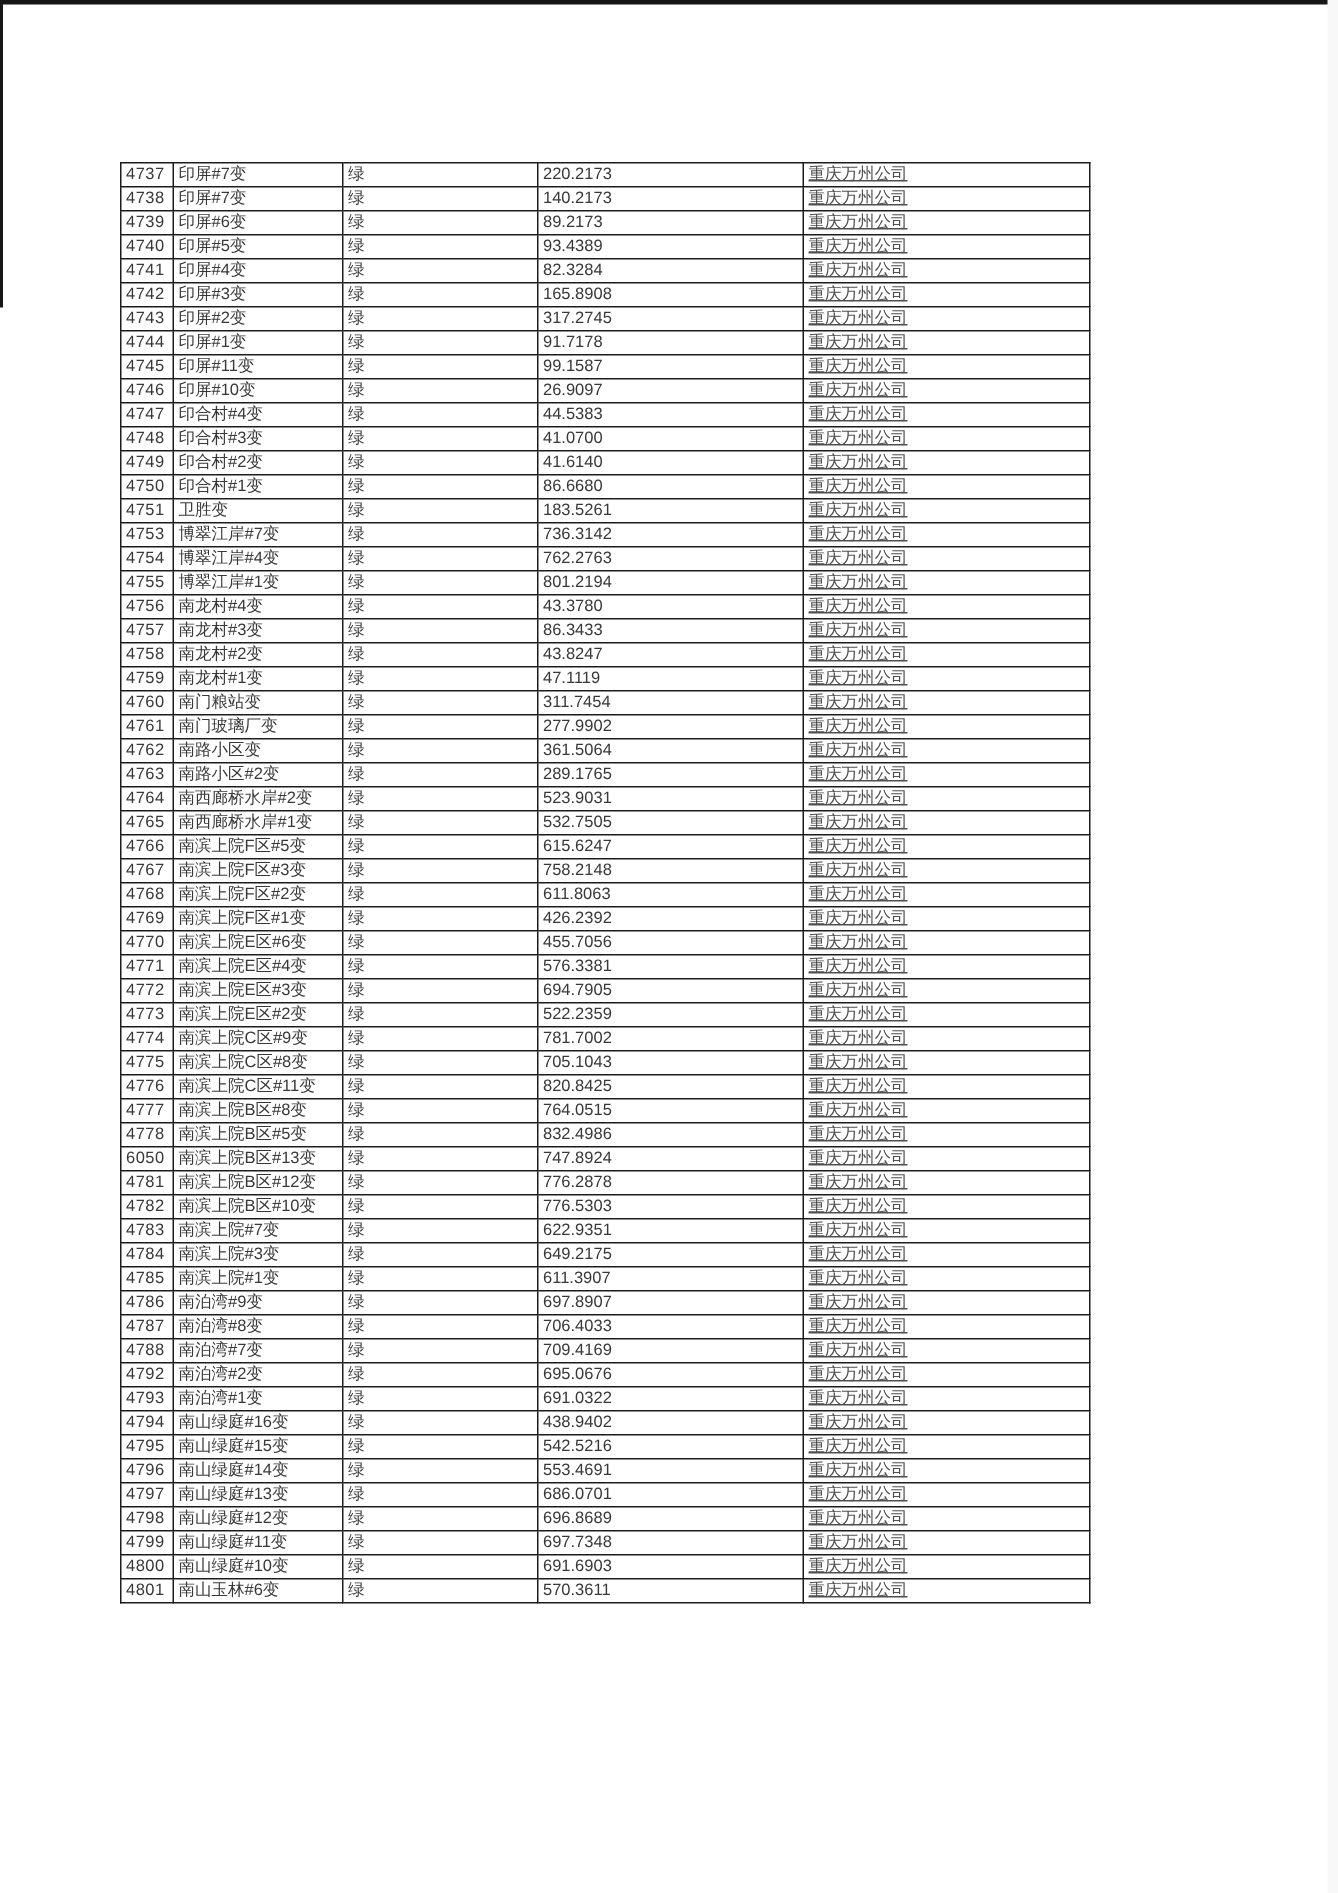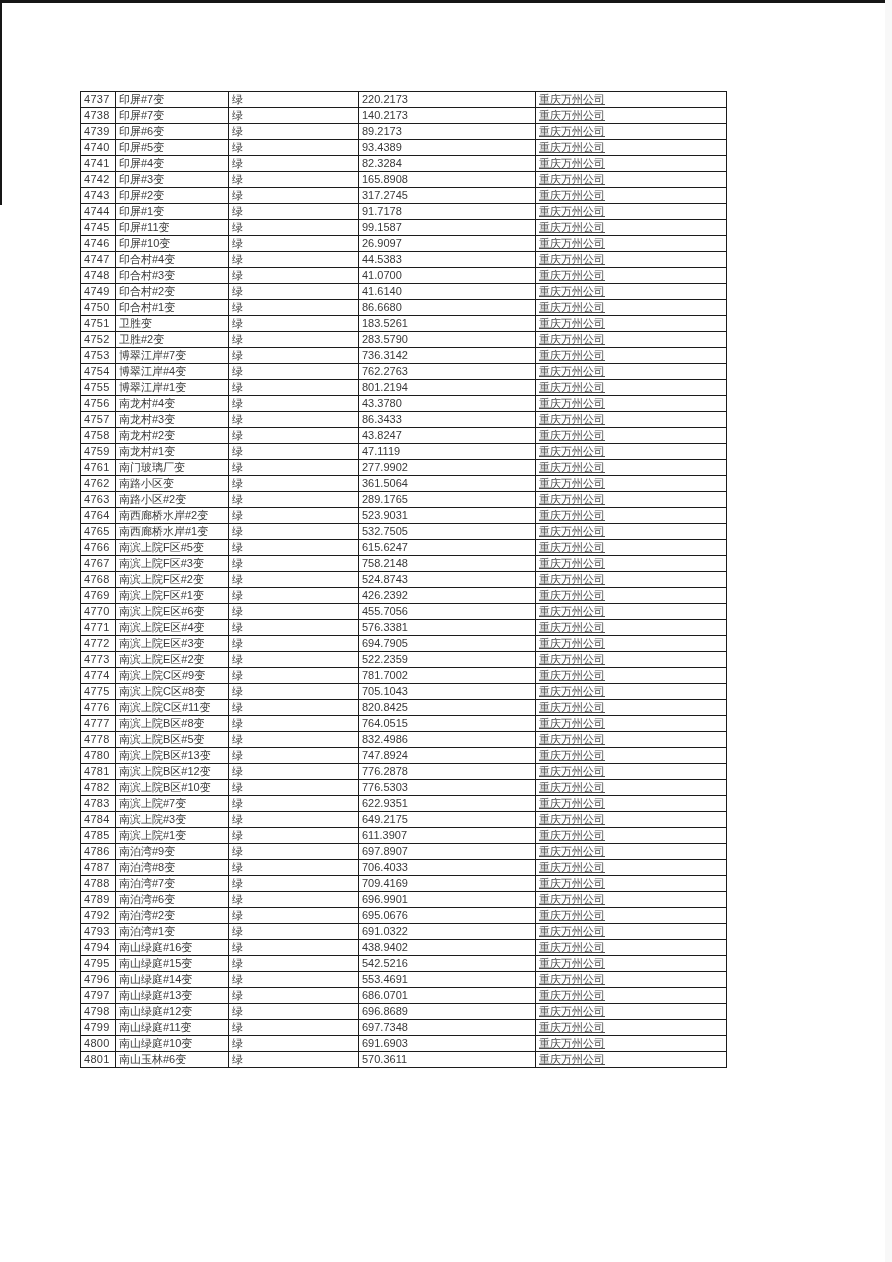--- a/index.html
+++ b/index.html
@@ -28,21 +28,21 @@
   }
   .right-shade {
     position: absolute;
     top: 0; right: 0;
     width: 7px; height: 1262px;
     background: #f8f8f8;
   }
   table.grid {
     position: absolute;
     left: 80px;
-    top: 91px;
+    top: 108px;
     width: 646px;
     border-collapse: collapse;
     table-layout: fixed;
     border: 1px solid #141414;
   }
   table.grid td {
     border: 1px solid #1c1c1c;
     height: 15px;
     line-height: 15px;
     padding: 0 0 0 3px;
@@ -174,27 +174,20 @@
           <td class="c4">重庆万州公司</td>
         </tr>
         <tr>
           <td class="c0">4751</td>
           <td class="c1">卫胜变</td>
           <td class="c2">绿</td>
           <td class="c3">183.5261</td>
           <td class="c4">重庆万州公司</td>
         </tr>
         <tr>
-          <td class="c0">4752</td>
-          <td class="c1">卫胜#2变</td>
-          <td class="c2">绿</td>
-          <td class="c3">283.5790</td>
-          <td class="c4">重庆万州公司</td>
-        </tr>
-        <tr>
           <td class="c0">4753</td>
           <td class="c1">博翠江岸#7变</td>
           <td class="c2">绿</td>
           <td class="c3">736.3142</td>
           <td class="c4">重庆万州公司</td>
         </tr>
         <tr>
           <td class="c0">4754</td>
           <td class="c1">博翠江岸#4变</td>
           <td class="c2">绿</td>
@@ -230,20 +223,27 @@
           <td class="c4">重庆万州公司</td>
         </tr>
         <tr>
           <td class="c0">4759</td>
           <td class="c1">南龙村#1变</td>
           <td class="c2">绿</td>
           <td class="c3">47.1119</td>
           <td class="c4">重庆万州公司</td>
         </tr>
         <tr>
+          <td class="c0">4760</td>
+          <td class="c1">南门粮站变</td>
+          <td class="c2">绿</td>
+          <td class="c3">311.7454</td>
+          <td class="c4">重庆万州公司</td>
+        </tr>
+        <tr>
           <td class="c0">4761</td>
           <td class="c1">南门玻璃厂变</td>
           <td class="c2">绿</td>
           <td class="c3">277.9902</td>
           <td class="c4">重庆万州公司</td>
         </tr>
         <tr>
           <td class="c0">4762</td>
           <td class="c1">南路小区变</td>
           <td class="c2">绿</td>
@@ -282,21 +282,21 @@
           <td class="c0">4767</td>
           <td class="c1">南滨上院F区#3变</td>
           <td class="c2">绿</td>
           <td class="c3">758.2148</td>
           <td class="c4">重庆万州公司</td>
         </tr>
         <tr>
           <td class="c0">4768</td>
           <td class="c1">南滨上院F区#2变</td>
           <td class="c2">绿</td>
-          <td class="c3">524.8743</td>
+          <td class="c3">611.8063</td>
           <td class="c4">重庆万州公司</td>
         </tr>
         <tr>
           <td class="c0">4769</td>
           <td class="c1">南滨上院F区#1变</td>
           <td class="c2">绿</td>
           <td class="c3">426.2392</td>
           <td class="c4">重庆万州公司</td>
         </tr>
         <tr>
@@ -356,21 +356,21 @@
           <td class="c4">重庆万州公司</td>
         </tr>
         <tr>
           <td class="c0">4778</td>
           <td class="c1">南滨上院B区#5变</td>
           <td class="c2">绿</td>
           <td class="c3">832.4986</td>
           <td class="c4">重庆万州公司</td>
         </tr>
         <tr>
-          <td class="c0">4780</td>
+          <td class="c0">6050</td>
           <td class="c1">南滨上院B区#13变</td>
           <td class="c2">绿</td>
           <td class="c3">747.8924</td>
           <td class="c4">重庆万州公司</td>
         </tr>
         <tr>
           <td class="c0">4781</td>
           <td class="c1">南滨上院B区#12变</td>
           <td class="c2">绿</td>
           <td class="c3">776.2878</td>
@@ -416,27 +416,20 @@
           <td class="c1">南泊湾#8变</td>
           <td class="c2">绿</td>
           <td class="c3">706.4033</td>
           <td class="c4">重庆万州公司</td>
         </tr>
         <tr>
           <td class="c0">4788</td>
           <td class="c1">南泊湾#7变</td>
           <td class="c2">绿</td>
           <td class="c3">709.4169</td>
-          <td class="c4">重庆万州公司</td>
-        </tr>
-        <tr>
-          <td class="c0">4789</td>
-          <td class="c1">南泊湾#6变</td>
-          <td class="c2">绿</td>
-          <td class="c3">696.9901</td>
           <td class="c4">重庆万州公司</td>
         </tr>
         <tr>
           <td class="c0">4792</td>
           <td class="c1">南泊湾#2变</td>
           <td class="c2">绿</td>
           <td class="c3">695.0676</td>
           <td class="c4">重庆万州公司</td>
         </tr>
         <tr>

